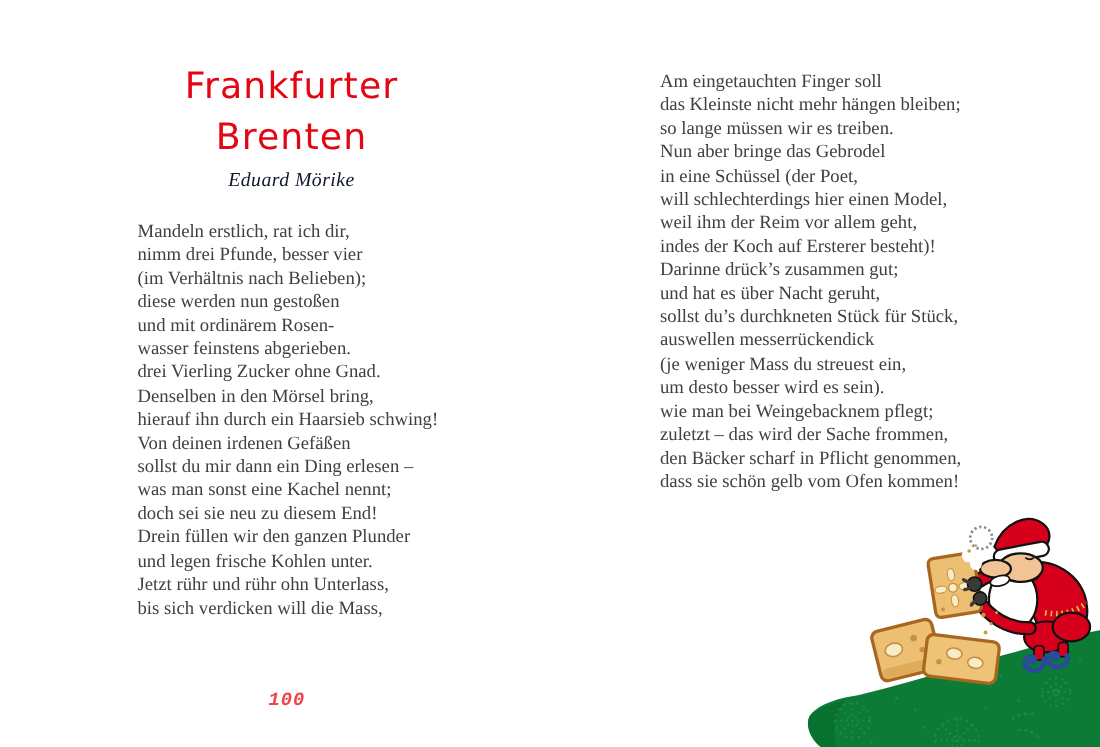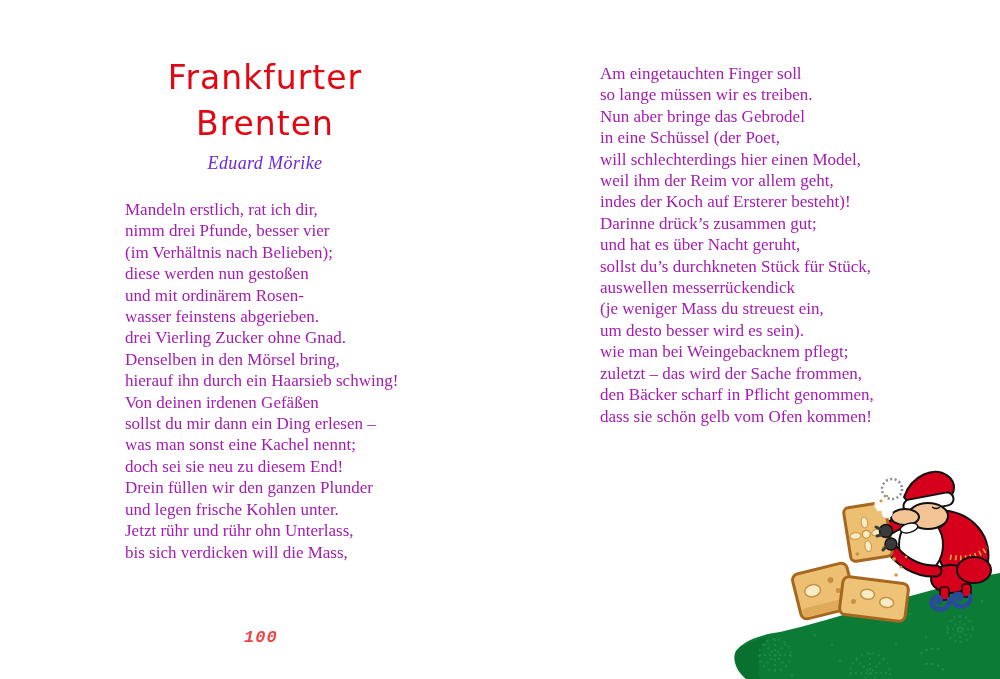--- a/index.html
+++ b/index.html
@@ -9,25 +9,25 @@
     font-family:"Liberation Serif", serif;
   }
   .title{
     position:absolute;left:125px;top:55px;width:280px;
     text-align:center;color:#e30613;
     font-family:"DejaVu Sans", sans-serif;
     font-size:33px;line-height:46px;font-weight:400;letter-spacing:1px;
   }
   .author{
     position:absolute;left:125px;top:153px;width:280px;
-    text-align:center;font-style:italic;font-size:18px;color:#6d28d9;
+    text-align:center;font-style:italic;font-size:18px;color:#0f172a;
     font-family:"Liberation Serif", serif;letter-spacing:0.4px;
   }
   .poem{
-    position:absolute;color:#a21caf;font-size:17px;line-height:21.4px;
+    position:absolute;color:#404040;font-size:17px;line-height:21.4px;
     font-family:"Liberation Serif", serif;white-space:nowrap;
   }
   .poem-left{left:125px;top:199px;}
   .poem-right{left:600px;top:63px;}
   .pagenum{
     position:absolute;left:244px;top:628px;
     color:#ef4444;font-family:Liberation Mono, monospace;
     font-style:italic;font-size:17px;font-weight:bold;letter-spacing:1px;
   }
   .illus{position:absolute;left:720px;top:439px;width:280px;height:240px;}
@@ -59,20 +59,21 @@
     <div>Drein füllen wir den ganzen Plunder</div>
     <div>und legen frische Kohlen unter.</div>
     <div>Jetzt rühr und rühr ohn Unterlass,</div>
     <div>bis sich verdicken will die Mass,</div>
   </div>
 
 <div class="pagenum">100</div>
 
 <div class="poem poem-right">
     <div>Am eingetauchten Finger soll</div>
+    <div>das Kleinste nicht mehr hängen bleiben;</div>
     <div>so lange müssen wir es treiben.</div>
     <div>Nun aber bringe das Gebrodel</div>
     <div>in eine Schüssel (der Poet,</div>
     <div>will schlechterdings hier einen Model,</div>
     <div>weil ihm der Reim vor allem geht,</div>
     <div>indes der Koch auf Ersterer besteht)!</div>
     <div>Darinne drück’s zusammen gut;</div>
     <div>und hat es über Nacht geruht,</div>
     <div>sollst du’s durchkneten Stück für Stück,</div>
     <div>auswellen messerrückendick</div>

